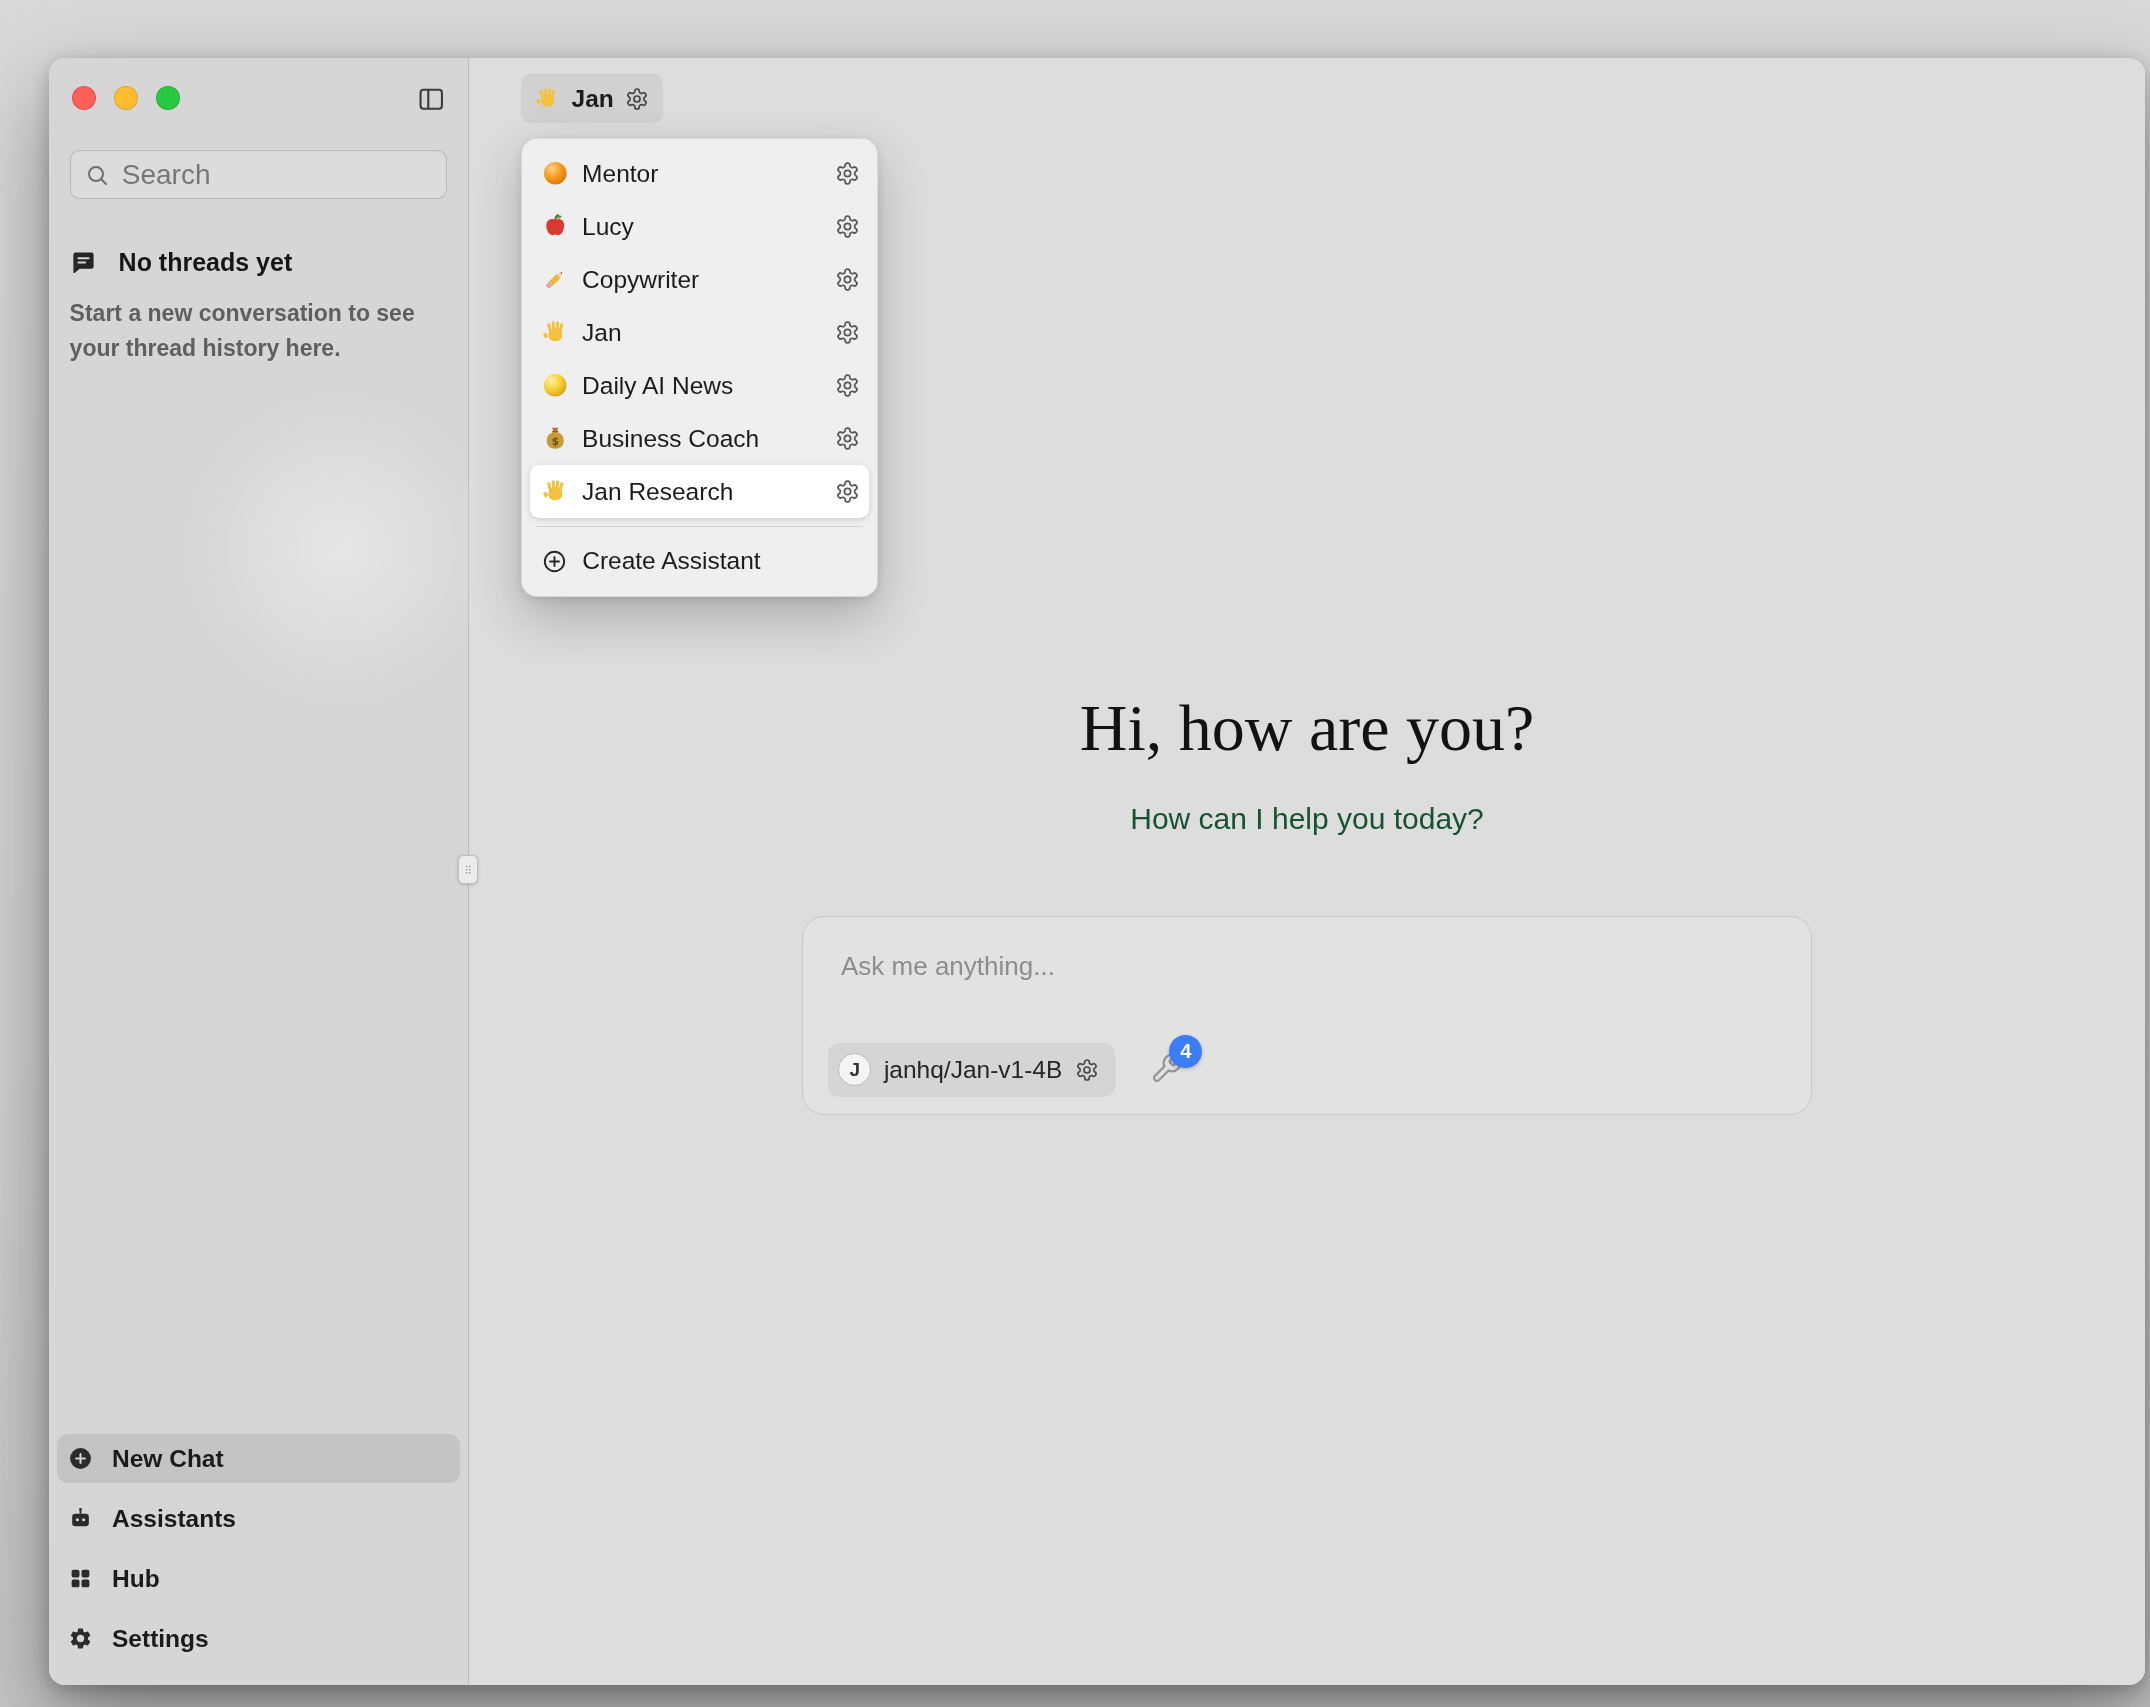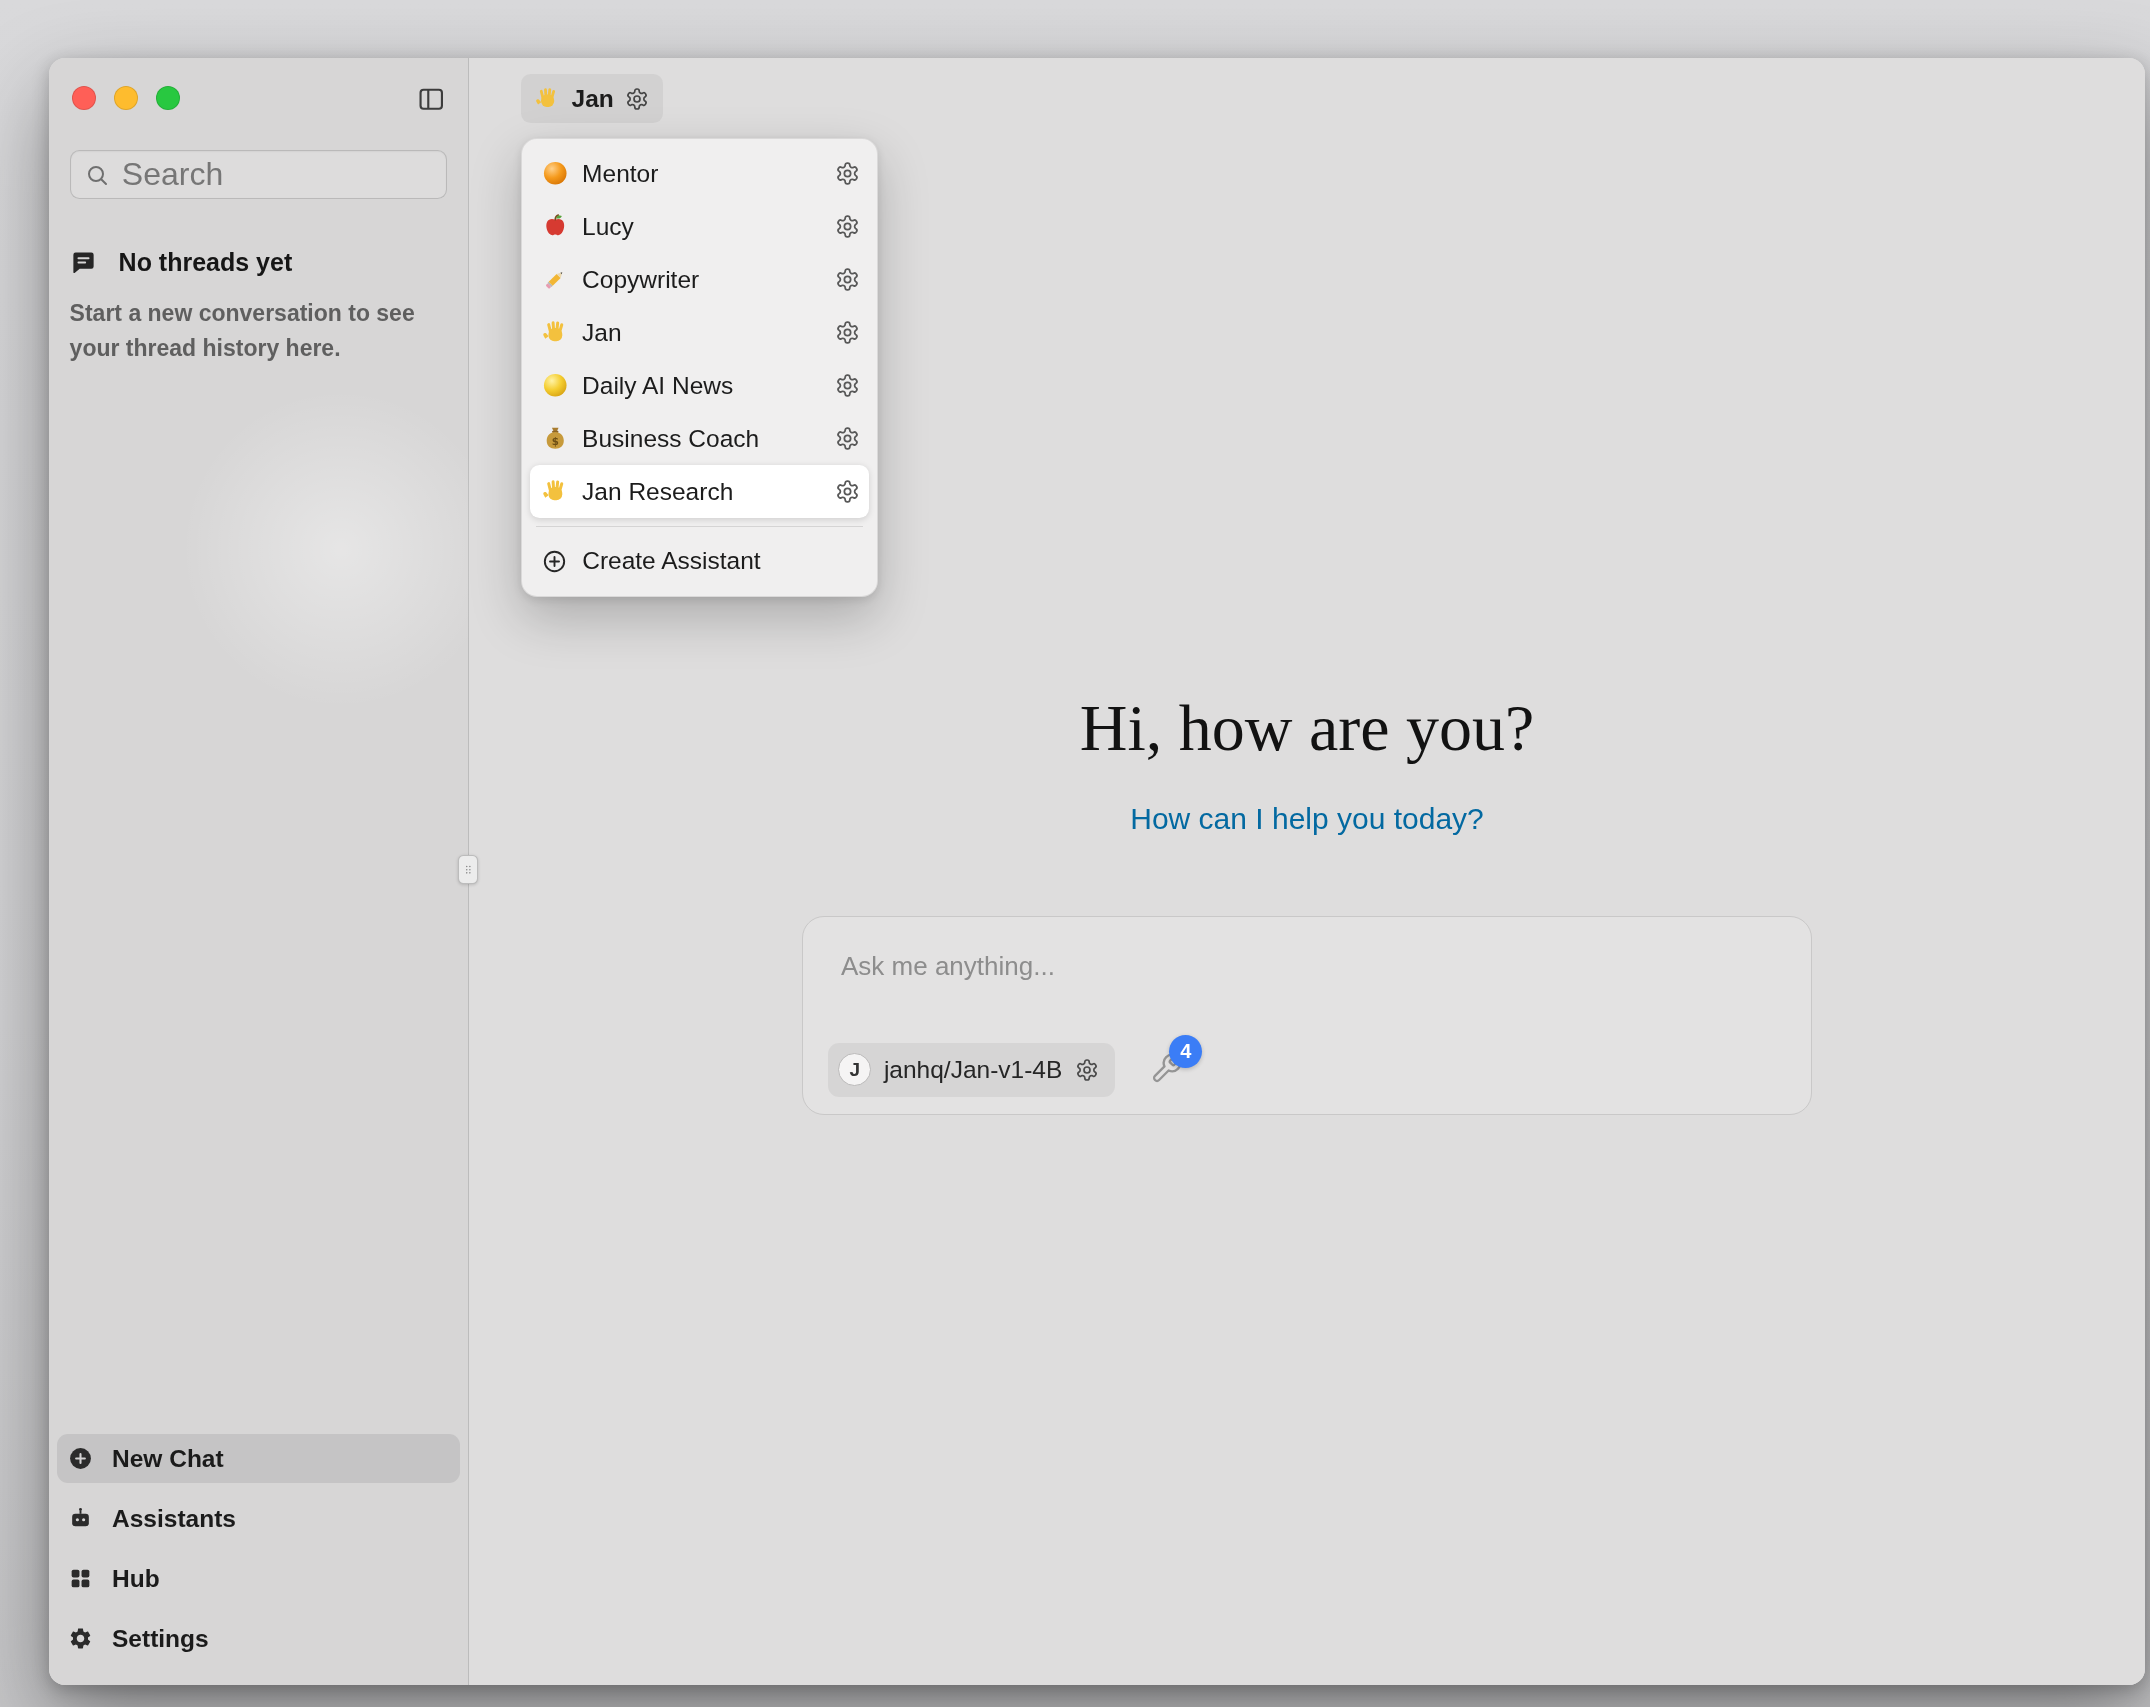--- a/index.html
+++ b/index.html
@@ -30,21 +30,21 @@
   .panel-toggle{position:absolute;top:25px;right:20.6px;width:32px;height:32px;z-index:3;
     display:grid;place-items:center;color:#3c3c3c;cursor:pointer;}
   .panel-toggle svg{width:28.5px;height:28.5px;}
 
   .side-top{padding:92px 20.6px 0;position:relative;z-index:2;}
   .search-box{height:49px;border-radius:9.5px;display:flex;align-items:center;gap:11px;
     padding:0 14.2px;background:rgba(255,255,255,.16);
     border:0.8px solid rgba(0,0,0,.16);box-shadow:inset 0 0.8px 1.6px rgba(0,0,0,.06);}
   .search-box svg{width:24px;height:24px;color:#6f6f6f;flex:none;}
   .search-box input{flex:1;background:transparent;border:none;outline:none;
-    font-size:32px;color:#2a2a2a;font-family:inherit;}
+    font-size:28px;color:#2a2a2a;font-family:inherit;}
   .search-box input::placeholder{color:#767676;}
 
   .empty{margin-top:49px;}
   .empty-head{display:flex;align-items:center;gap:22px;padding-left:0;}
   .empty-head svg{width:27px;height:27px;color:#262626;flex:none;}
   .empty-title{font-size:25px;font-weight:700;color:#161616;}
   .empty-desc{margin-top:19px;font-size:23px;line-height:1.52;color:#5f5f5f;width:349px;font-weight:bold;}
 
   .side-spacer{flex:1;}
   .side-nav{padding:0 8px 22px;position:relative;z-index:2;}
@@ -79,21 +79,21 @@
   .menu-row.selected{background:#ffffff;box-shadow:0 1.6px 6.3px rgba(0,0,0,.13);}
   .menu-divider{height:0.8px;background:rgba(0,0,0,.11);margin:8px 6.3px;}
   .create-row{height:53px;display:flex;align-items:center;gap:14.2px;padding:0 11px;cursor:pointer;text-align:center;}
   .create-row svg{width:27px;height:27px;color:#262626;flex:none;}
   .create-label{font-size:24.5px;font-weight:500;color:#1c1c1c;}
 
   
   .greeting{position:absolute;left:0;right:0;top:637px;text-align:center;}
   .greeting h1{margin:0;font-family:"Liberation Serif","DejaVu Serif",serif;
     font-weight:500;font-size:66px;line-height:1;color:#121212;}
-  .greeting p{margin:41px 0 0;font-size:30px;color:#0369a1;}
+  .greeting p{margin:41px 0 0;font-size:30px;color:#14532d;}
 
   
   .composer{position:absolute;top:858px;left:50%;transform:translateX(-50%);
     width:1010px;height:199px;border-radius:22px;
     background:#e3e2e2;border:1.6px solid #c9c8c8;}
   .composer-input{position:absolute;top:33px;left:36px;right:36px;background:transparent;
     border:none;outline:none;font-size:26px;color:#222;font-family:inherit;}
   .composer-input::placeholder{color:#8d8d8d;}
   .composer-bottom{position:absolute;left:25px;bottom:17.4px;display:flex;align-items:center;gap:35px;}
   .model-chip{height:54px;border-radius:11px;background:rgba(0,0,0,.055);

